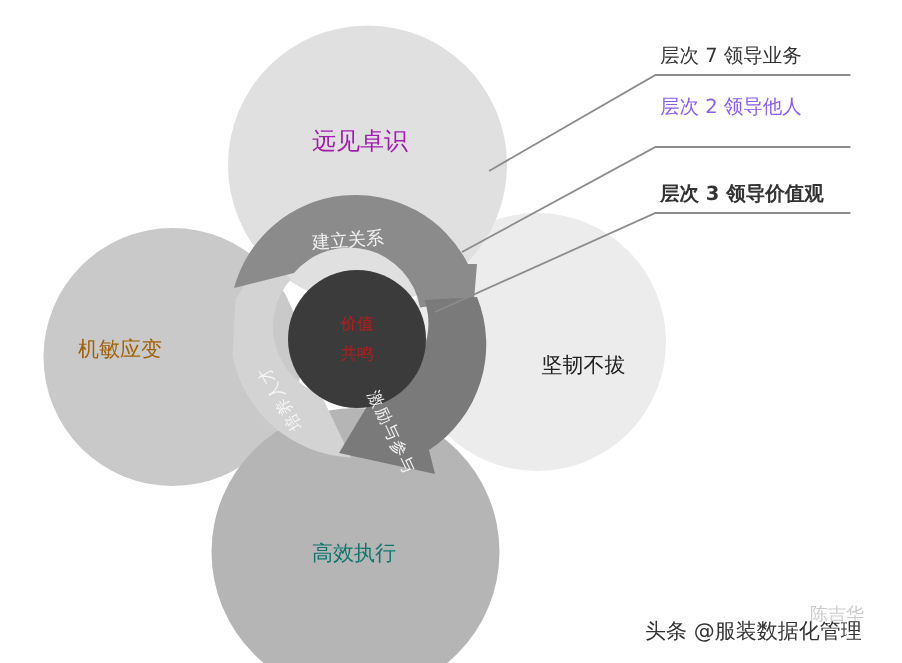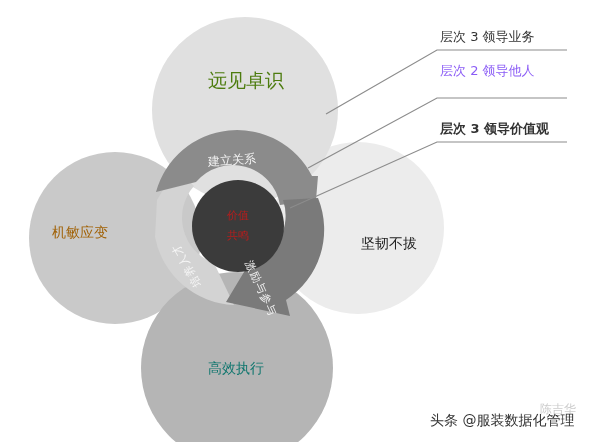--- a/index.html
+++ b/index.html
@@ -25,32 +25,32 @@
 
   <circle cx="238" cy="226" r="46" fill="#3b3b3b"></circle>
 
   <g stroke="#8c8c8c" stroke-width="1.2" fill="none">
     <polyline points="326,114 437,50 567,50"></polyline>
     <polyline points="308,168 437,98 567,98"></polyline>
     <polyline points="290,208 437,142 567,142"></polyline>
   </g>
 </svg>
 
-<div style="position:absolute;left:208px;top:68px;font-size:19px;color:#4d7c0f;">远见卓识</div>
+<div style="position:absolute;left:208px;top:84px;font-size:16px;color:#a21caf;">远见卓识</div>
 <div style="position:absolute;left:52px;top:224px;font-size:14px;color:#a16207;">机敏应变</div>
 <div style="position:absolute;left:361px;top:223px;font-size:14px;color:#222;margin-top:12px;">坚韧不拔</div>
 <div style="position:absolute;left:208px;top:360px;font-size:14px;color:#0f766e;">高效执行</div>
 
 <div style="position:absolute;left:212px;top:206px;width:52px;text-align:center;color:#b91c1c;font-size:11px;line-height:20px;">
   <div>价值</div>
   <div>共鸣</div>
 </div>
 
 <div style="position:absolute;left:208px;top:152px;font-size:12px;color:#f2f2f2;transform:rotate(-4deg);">建立关系</div>
 <div style="position:absolute;left:255px;top:258px;font-size:11px;color:#f2f2f2;transform:rotate(65deg);transform-origin:left top;letter-spacing:1px;">激励与参与</div>
 <div style="position:absolute;left:192px;top:290px;font-size:11px;color:#f6f6f6;transform:rotate(-120deg);transform-origin:left top;letter-spacing:1px;">培养人才</div>
 
-<div style="position:absolute;left:440px;top:28px;font-size:13px;color:#333;">层次 3 领导业务</div>
+<div style="position:absolute;left:440px;top:28px;font-size:13px;color:#333;">层次 7 领导业务</div>
 <div style="position:absolute;left:440px;top:62px;font-size:13px;color:#8b5cf6;">层次 2 领导他人</div>
 <div style="position:absolute;left:440px;top:120px;font-size:13px;color:#333;font-weight:bold;">层次 3 领导价值观</div>
 
 <div style="position:absolute;left:540px;top:401px;font-size:12px;color:#ccc;">陈吉华</div>
 <div style="position:absolute;left:430px;top:412px;font-size:14px;color:#333;text-shadow:0 0 2px #fff;">头条 @服装数据化管理</div>
 
 </body></html>

